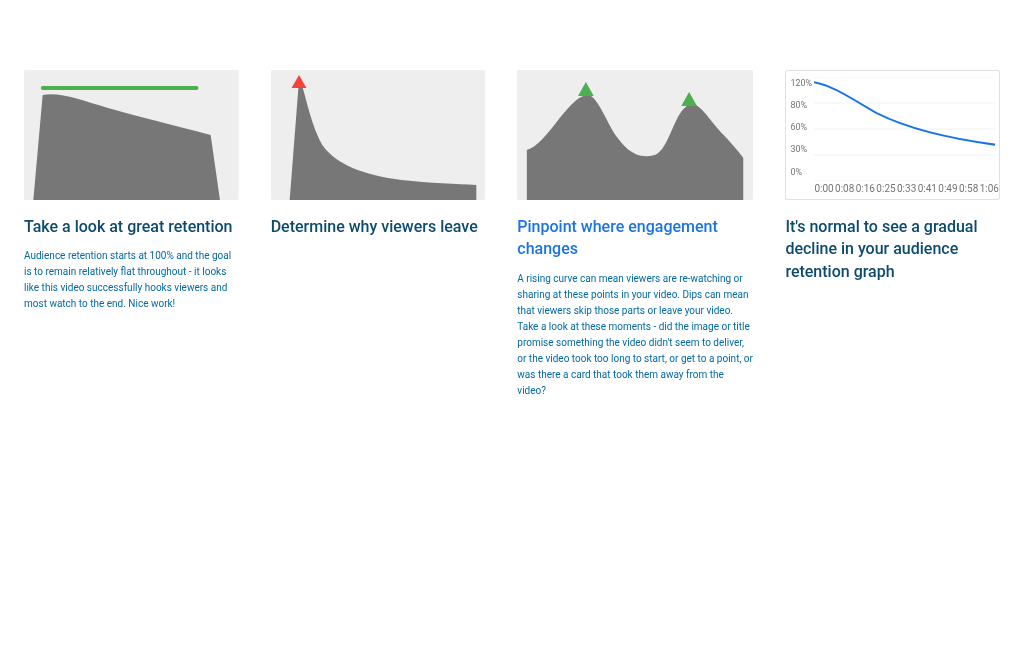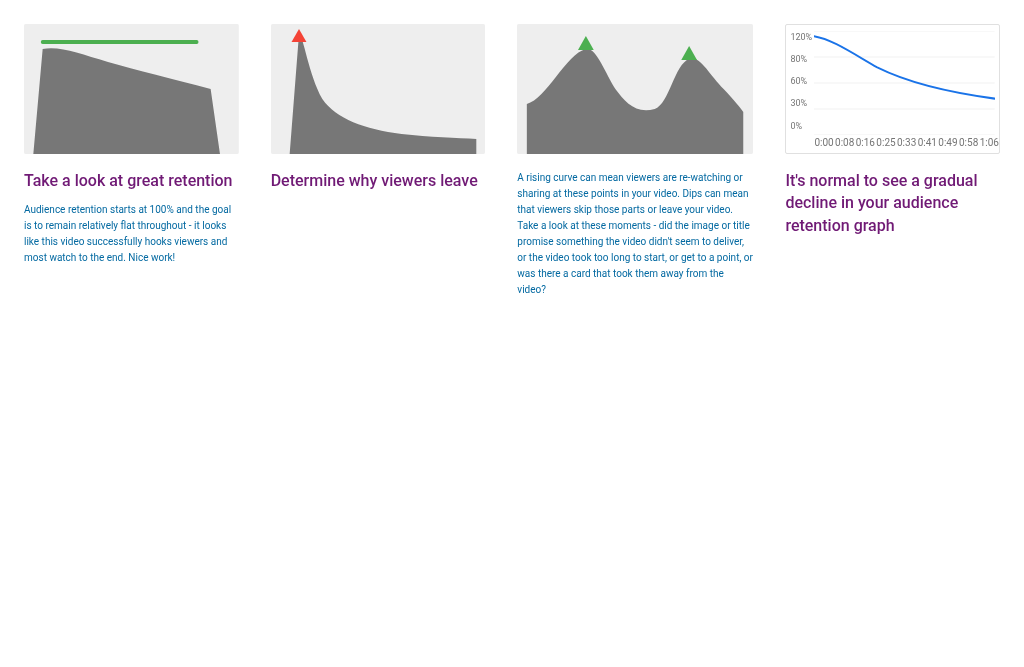--- a/index.html
+++ b/index.html
@@ -13,37 +13,38 @@
     }
     .container {
       display: flex;
       gap: 32px;
       max-width: 1024px;
     }
     .column {
       flex: 1;
       display: flex;
       flex-direction: column;
+      margin-top: 46px;
     }
     .column.wide {
       flex: 1.1;
     }
     .chart-area {
       width: 100%;
       height: 130px;
       background: #f5f5f5;
       border-radius: 2px;
       position: relative;
       overflow: hidden;
       margin-bottom: 16px;
     }
     h3.card-title {
       font-size: 16px;
       font-weight: 500;
-      color: #701a75;
+      color: #0c4a6e;
       margin-bottom: 10px;
       line-height: 1.4;
     }
     h3.card-title.blue {
       color: #1a73e8;
     }
     p.card-body {
       font-size: 10px;
       color: #0369a1;
       line-height: 1.6;
@@ -139,20 +140,21 @@
 
         <path d="M 10 80 C 30 75, 50 30, 70 25 C 80 22, 90 50, 100 65 
                  C 110 78, 120 90, 140 85 C 155 80, 160 40, 175 35
                  C 185 30, 195 50, 210 65 C 220 75, 228 85, 230 88 
                  L 230 130 L 10 130 Z" fill="#616161" opacity="0.85"></path>
 
         <polygon points="70,12 78,26 62,26" fill="#4caf50"></polygon>
         <polygon points="175,22 183,36 167,36" fill="#4caf50"></polygon>
       </svg>
     </div>
+    <h3 class="card-title blue">Pinpoint where engagement changes</h3>
     <p class="card-body">A rising curve can mean viewers are re-watching or sharing at these points in your video. Dips can mean that viewers skip those parts or leave your video. Take a look at these moments - did the image or title promise something the video didn't seem to deliver, or the video took too long to start, or get to a point, or was there a card that took them away from the video?</p>
   </div>
 
   <div class="column">
 
     <div class="mini-chart">
       <div class="chart-labels-y">
         <span>120%</span>
         <span>80%</span>
         <span>60%</span>

